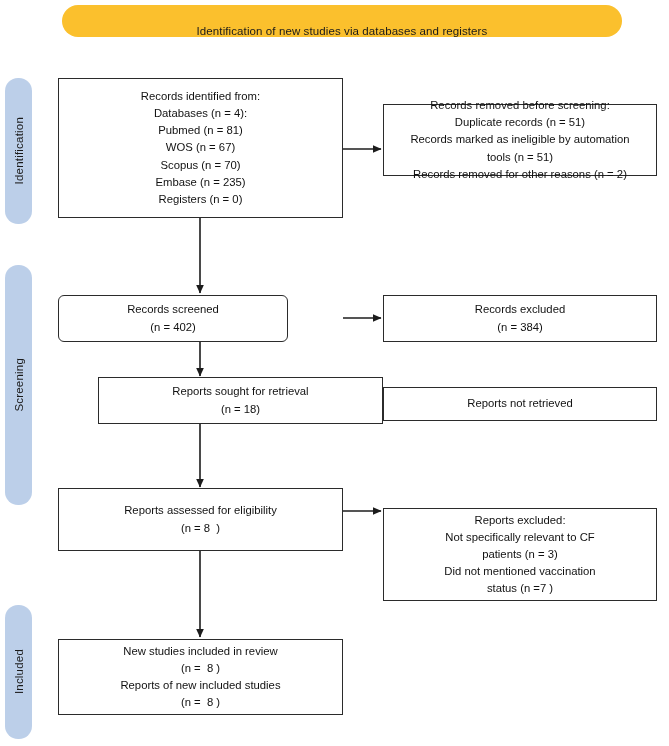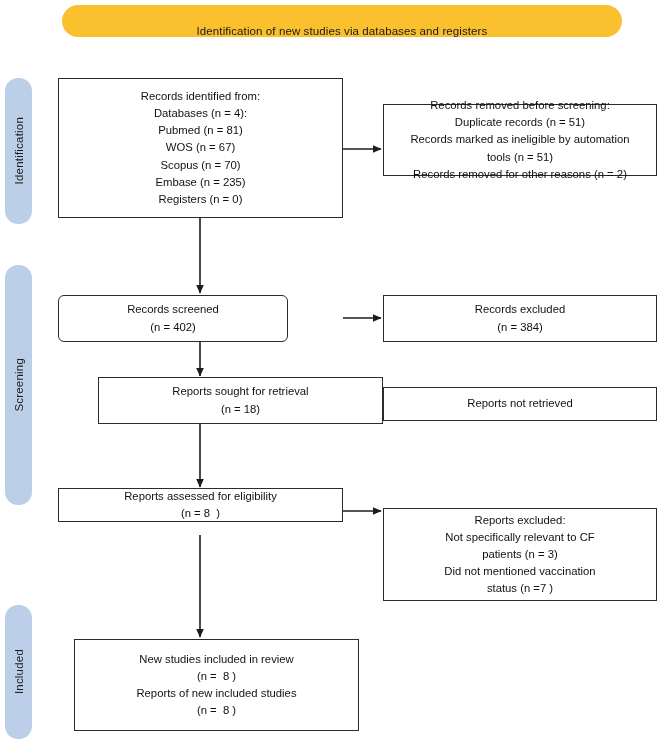--- a/index.html
+++ b/index.html
@@ -130,38 +130,38 @@
         <div>(n = 18)</div>
       </div>
   </div>
 
   <div class="box" style="left:383px;top:387px;width:274px;height:34px;">
     <div class="lines">
         <div>Reports not retrieved</div>
       </div>
   </div>
 
-  <div class="box" style="left:58px;top:488px;width:285px;height:34px;">
+  <div class="box" style="left:58px;top:488px;width:285px;height:63px;">
     <div class="lines">
         <div>Reports assessed for eligibility</div>
         <div>(n = 8  )</div>
       </div>
   </div>
 
   <div class="box" style="left:383px;top:464px;width:274px;height:93px;margin-top:44px;">
     <div class="lines">
         <div>Reports excluded:</div>
         <div>Not specifically relevant to CF</div>
         <div>patients (n = 3)</div>
         <div>Did not mentioned vaccination</div>
         <div>status (n =7 )</div>
       </div>
   </div>
 
-  <div class="box" style="left:74px;top:639px;width:285px;height:92px;">
+  <div class="box" style="left:58px;top:639px;width:285px;height:76px;">
     <div class="lines">
         <div>New studies included in review</div>
         <div>(n =  8 )</div>
         <div>Reports of new included studies</div>
         <div>(n =  8 )</div>
       </div>
   </div>
 
 </div>
 

